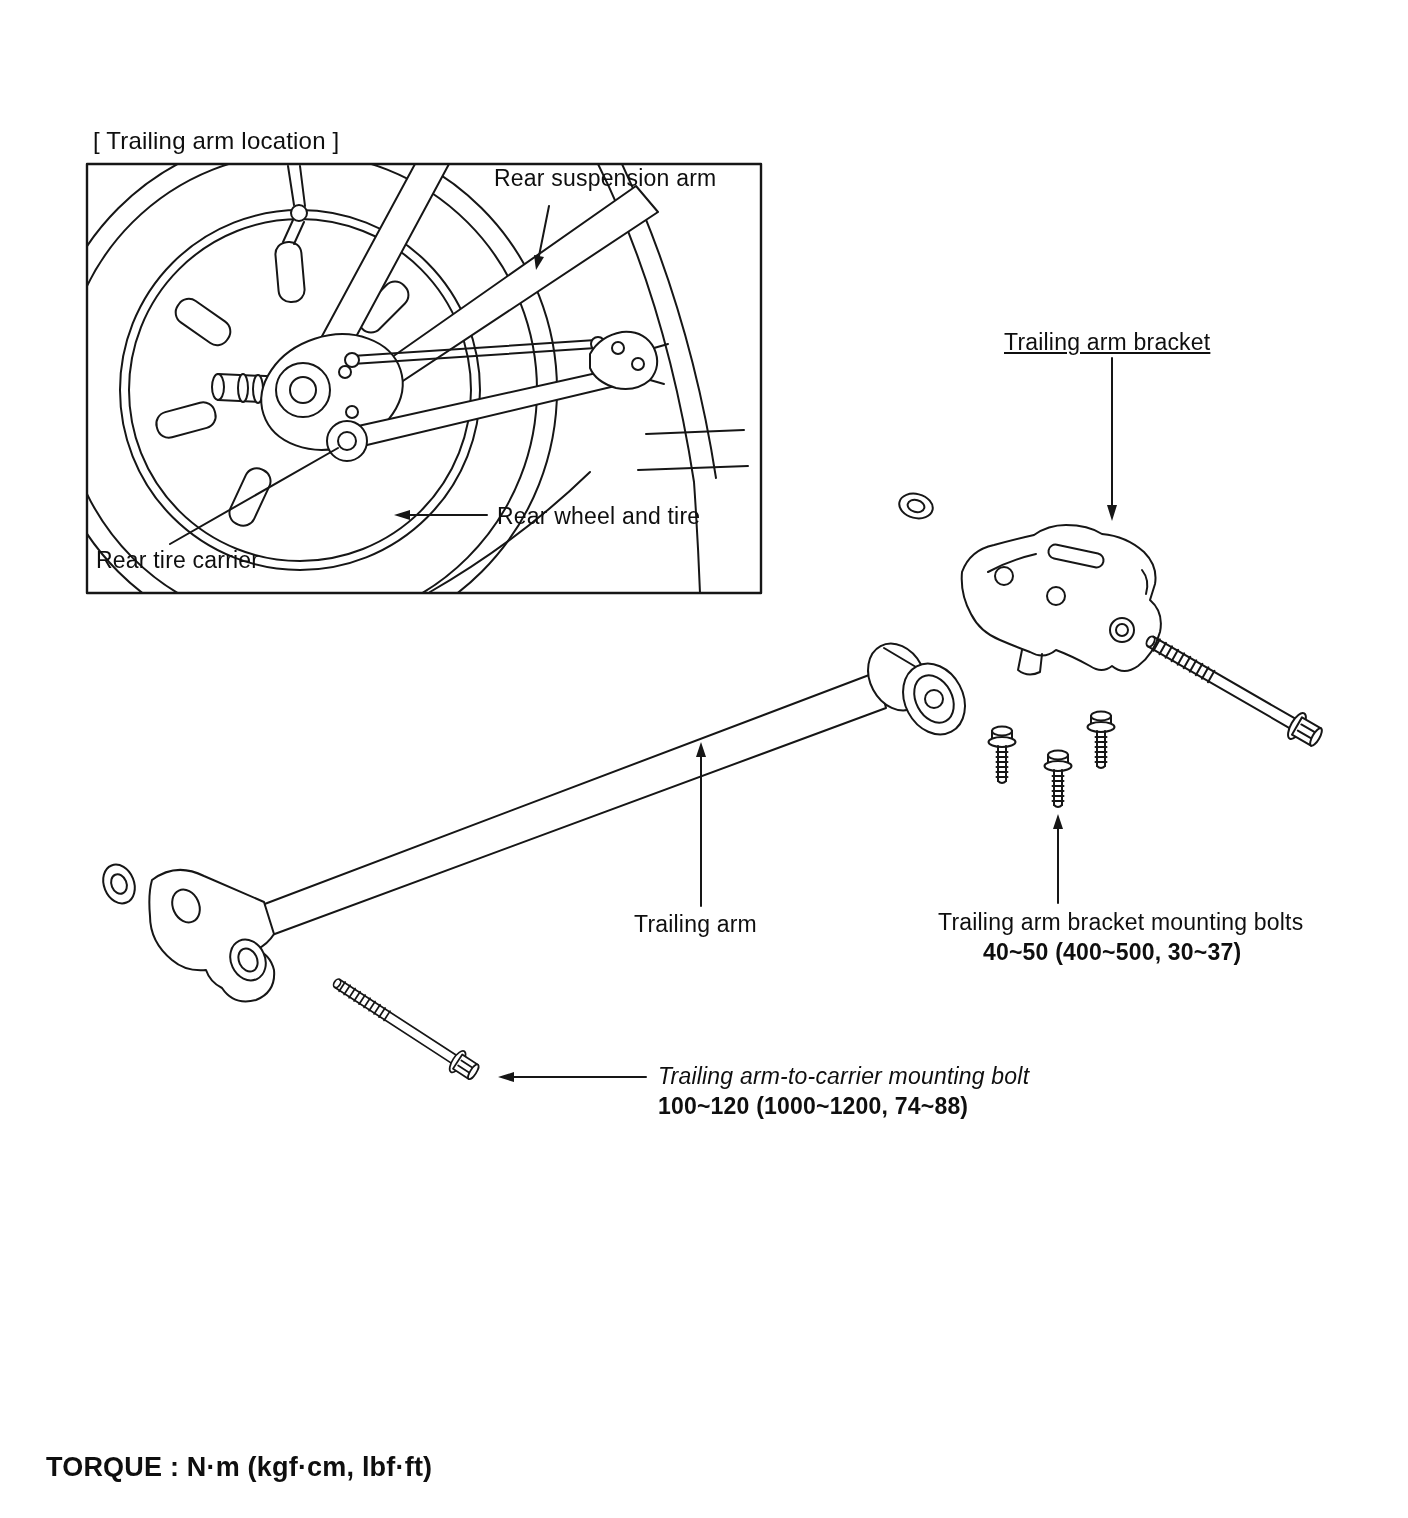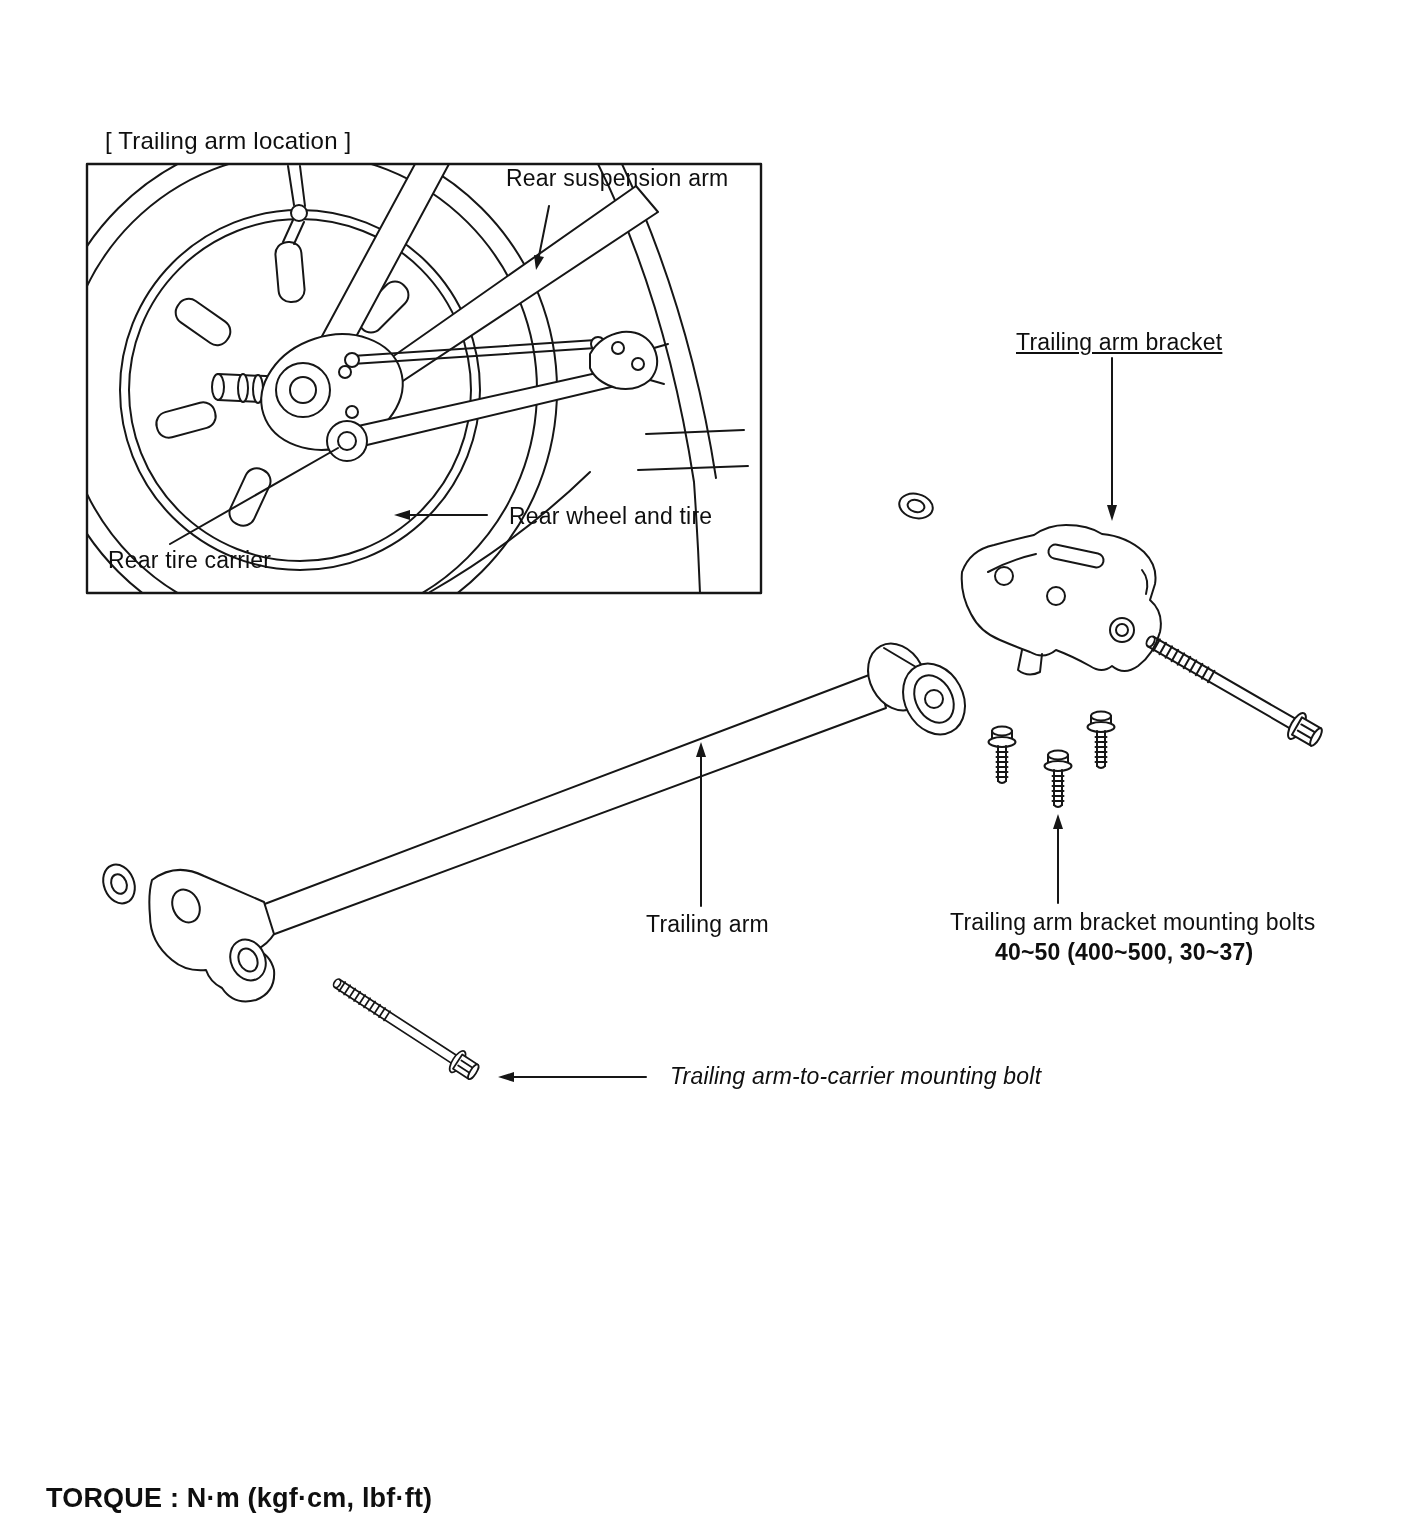--- a/index.html
+++ b/index.html
@@ -1,22 +1,22 @@
 <!DOCTYPE html>
 <html><head>
 <meta charset="utf-8">
 <style>
   html,body{margin:0;padding:0;background:#ffffff;}
   .canvas{position:relative;width:1408px;height:1518px;background:#ffffff;overflow:hidden;
           font-family:"Liberation Sans", sans-serif;color:#0f0f0f;}
   .art{position:absolute;left:0;top:0;}
-  .lbl{position:absolute;font-size:23px;line-height:1.25;white-space:nowrap;letter-spacing:.2px;margin-left:12px;}
+  .lbl{position:absolute;font-size:23px;line-height:1.25;white-space:nowrap;letter-spacing:.2px;}
   .lbl.small{font-size:24px;}
   .lbl.bold{font-weight:700;}
-  .note{position:absolute;font-size:27px;font-weight:700;letter-spacing:.2px;white-space:nowrap;margin-top:31px;}
+  .note{position:absolute;font-size:27px;font-weight:700;letter-spacing:.2px;white-space:nowrap;}
 </style>
 </head>
 <body>
 
 <div class="canvas">
 
   <svg class="art" width="1408" height="1518" viewBox="0 0 1408 1518" stroke="#161616" stroke-width="2" fill="none" stroke-linecap="round" stroke-linejoin="round">
 
     <defs>
       <clipPath id="insetClip">
@@ -215,15 +215,16 @@
   <div class="lbl" style="left:96px;top:546px;">Rear tire carrier</div>
 
   <div class="lbl" style="left:1004px;top:328px;text-decoration:underline;">Trailing arm bracket</div>
 
   <div class="lbl" style="left:634px;top:910px;">Trailing arm</div>
 
   <div class="lbl" style="left:938px;top:908px;">Trailing arm bracket mounting bolts</div>
   <div class="lbl bold" style="left:983px;top:938px;">40~50 (400~500, 30~37)</div>
 
   <div class="lbl" style="left:658px;top:1062px;font-style:italic;">Trailing arm-to-carrier mounting bolt</div>
+  <div class="lbl bold" style="left:658px;top:1092px;">100~120 (1000~1200, 74~88)</div>
 
   <div class="note" style="left:46px;top:1452px;">TORQUE : N·m (kgf·cm, lbf·ft)</div>
 </div>
 
 </body></html>

